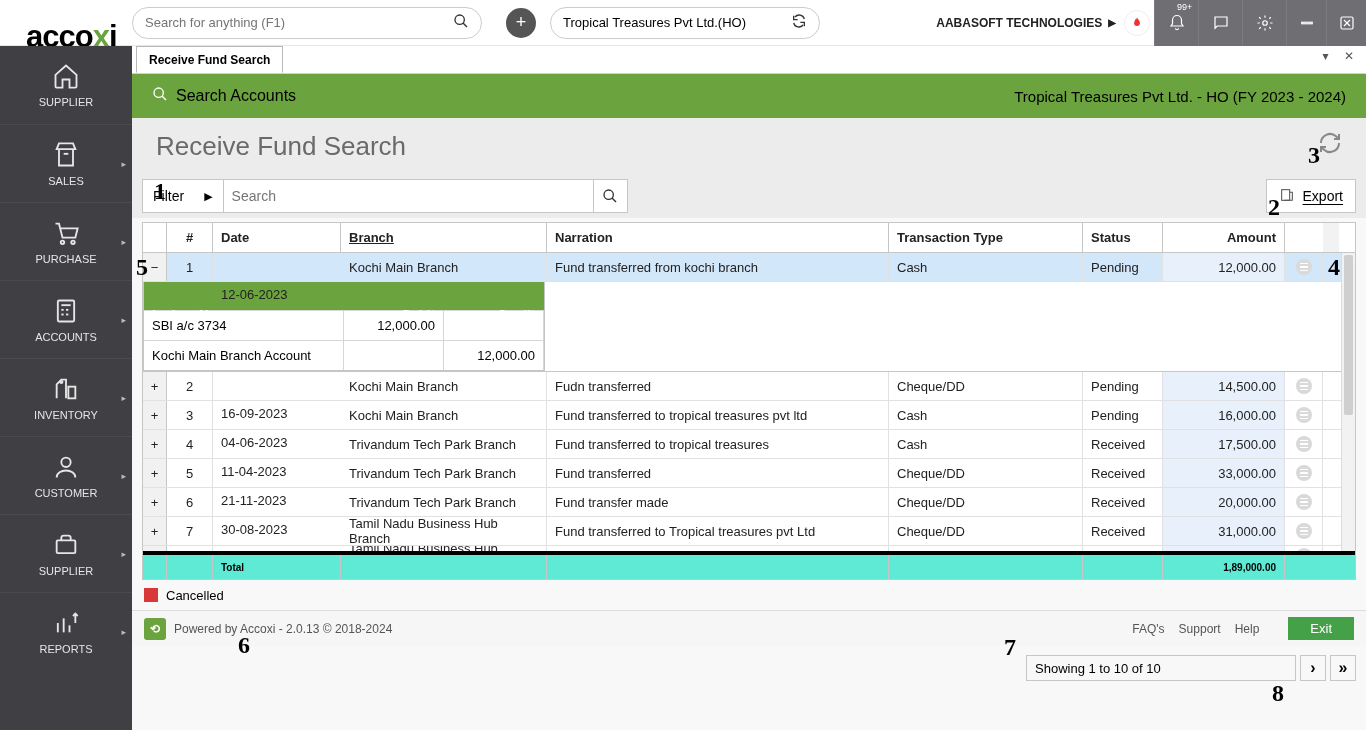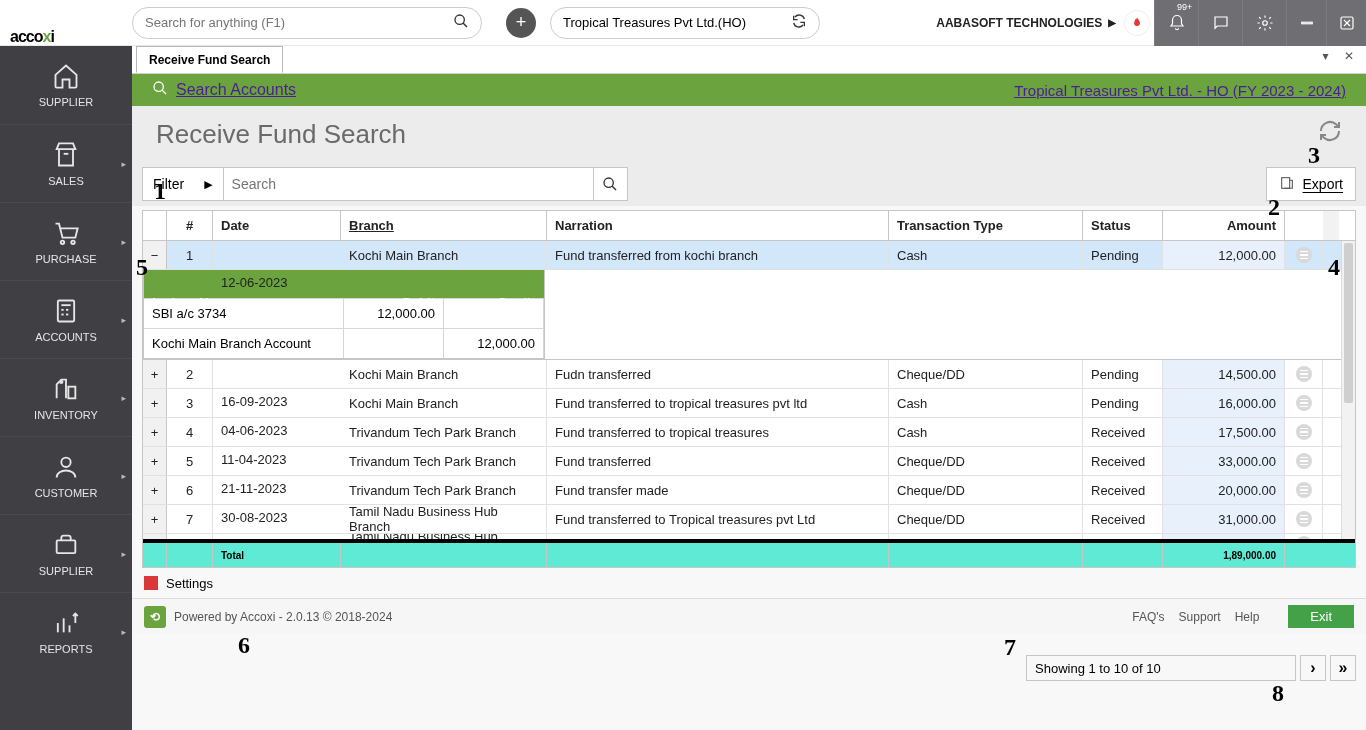--- a/index.html
+++ b/index.html
@@ -1,20 +1,20 @@
 <!DOCTYPE html>
 <html><head>
 <meta charset="utf-8">
 <style>
 * { box-sizing: border-box; margin: 0; padding: 0; font-family: "Segoe UI", Arial, sans-serif; }
 html, body { width: 1366px; height: 730px; overflow: hidden; background: #fff; }
 
 
 .topbar { height: 46px; display: flex; align-items: center; background: #fff; border-bottom: 1px solid #e6e6e6; }
-.logo { width: 132px; padding: 0 10px; font-weight: 800; font-size: 16px; letter-spacing: -1px; margin-top: 28px; }
+.logo { width: 132px; padding: 0 26px; font-weight: 800; font-size: 31px; letter-spacing: -1px; margin-top: 28px; }
 .logo .x { color: #6ba33e; }
 .search-wrap { flex: 0 0 350px; height: 32px; border: 1px solid #ccc; border-radius: 16px; display: flex; align-items: center; padding: 0 12px; margin-right: 10px; }
 .search-wrap input { border: none; outline: none; flex: 1; font-size: 13px; }
 .search-wrap .mag { font-size: 16px; color: #333; }
 .plus-btn { width: 30px; height: 30px; border-radius: 50%; background: #555; color: #fff; display: flex; align-items: center; justify-content: center; font-size: 18px; margin: 0 14px; }
 .company-select { flex: 0 0 270px; height: 32px; border: 1px solid #ccc; border-radius: 16px; display: flex; align-items: center; padding: 0 12px; font-size: 13px; justify-content: space-between; }
 .top-spacer { flex: 1; }
 .top-user { font-size: 12px; font-weight: 600; color: #222; display:flex; align-items:center; gap:6px; margin-right:8px; }
 .top-user .arrow { font-size: 10px; }
 .fire { width: 26px; height:26px; border-radius:50%; background:#fff; border:1px solid #eee; display:flex; align-items:center; justify-content:center; margin-right:4px; color:#e33; }
@@ -31,21 +31,21 @@
 .side-item:first-child { border-top:none; }
 .side-item .chev { position:absolute; right:6px; top:50%; transform:translateY(-50%); font-size:9px; color:#bbb; }
 .side-item svg { width:28px; height:28px; fill:none; stroke:#e6e6e6; stroke-width:1.6; }
 
 
 .work { flex:1; display:flex; flex-direction:column; background:#f8f8f8; position:relative; }
 .tab-strip { height:28px; background:#fff; border-bottom:1px solid #d0d0d0; display:flex; align-items:flex-end; position:relative; }
 .tab { height:27px; border:1px solid #b8b8b8; border-bottom:1px solid #fff; padding:0 12px; font-size:12px; display:flex; align-items:center; margin-left:4px; background:#fff; font-weight:600; }
 .tab-strip .win-ctrl { position:absolute; right:6px; top:3px; font-size:12px; color:#555; letter-spacing:6px; }
 
-.green-bar { height:32px; background:#6ba33e; color:#4c1d95; display:flex; align-items:center; padding:0 20px; font-size:16px;text-decoration:underline; }
+.green-bar { height:44px; background:#6ba33e; color:#000000; display:flex; align-items:center; padding:0 20px; font-size:16px; }
 .green-bar .right { margin-left:auto; font-size:15px; }
 .green-bar .mag { margin-right:8px; }
 
 .title-row { height:56px; display:flex; align-items:center; padding:0 24px; background:#ececec; }
 .title-row h1 { font-size:26px; font-weight:400; color:#6a6a6a; }
 .title-row .refresh { margin-left:auto; font-size:22px; color:#777; }
 
 .filter-row { height:44px; display:flex; align-items:center; padding:0 10px 0 10px; background:#ececec; gap:0; position:relative; }
 .filter-box { height:34px; border:1px solid #c6c6c6; background:#fff; display:flex; align-items:center; padding:0 10px; font-size:14px; gap:20px; }
 .filter-box .tri { font-size:11px; }
@@ -528,21 +528,21 @@
         <div class="c narr"></div>
         <div class="c ttype"></div>
         <div class="c status"></div>
         <div class="c amount">1,89,000.00</div>
         <div class="c menu"></div>
       </div>
     </div>
 
     <div class="legend-row">
       <div class="legend-sq"></div>
-      <span>Settings</span>
+      <span>Cancelled</span>
     </div>
 
     <div class="pager">
       <div class="pager-text">
           <span>Showing 1 to 10 of 10</span>
         </div>
       <div class="pager-btn">›</div>
       <div class="pager-btn">»</div>
     </div>
 

